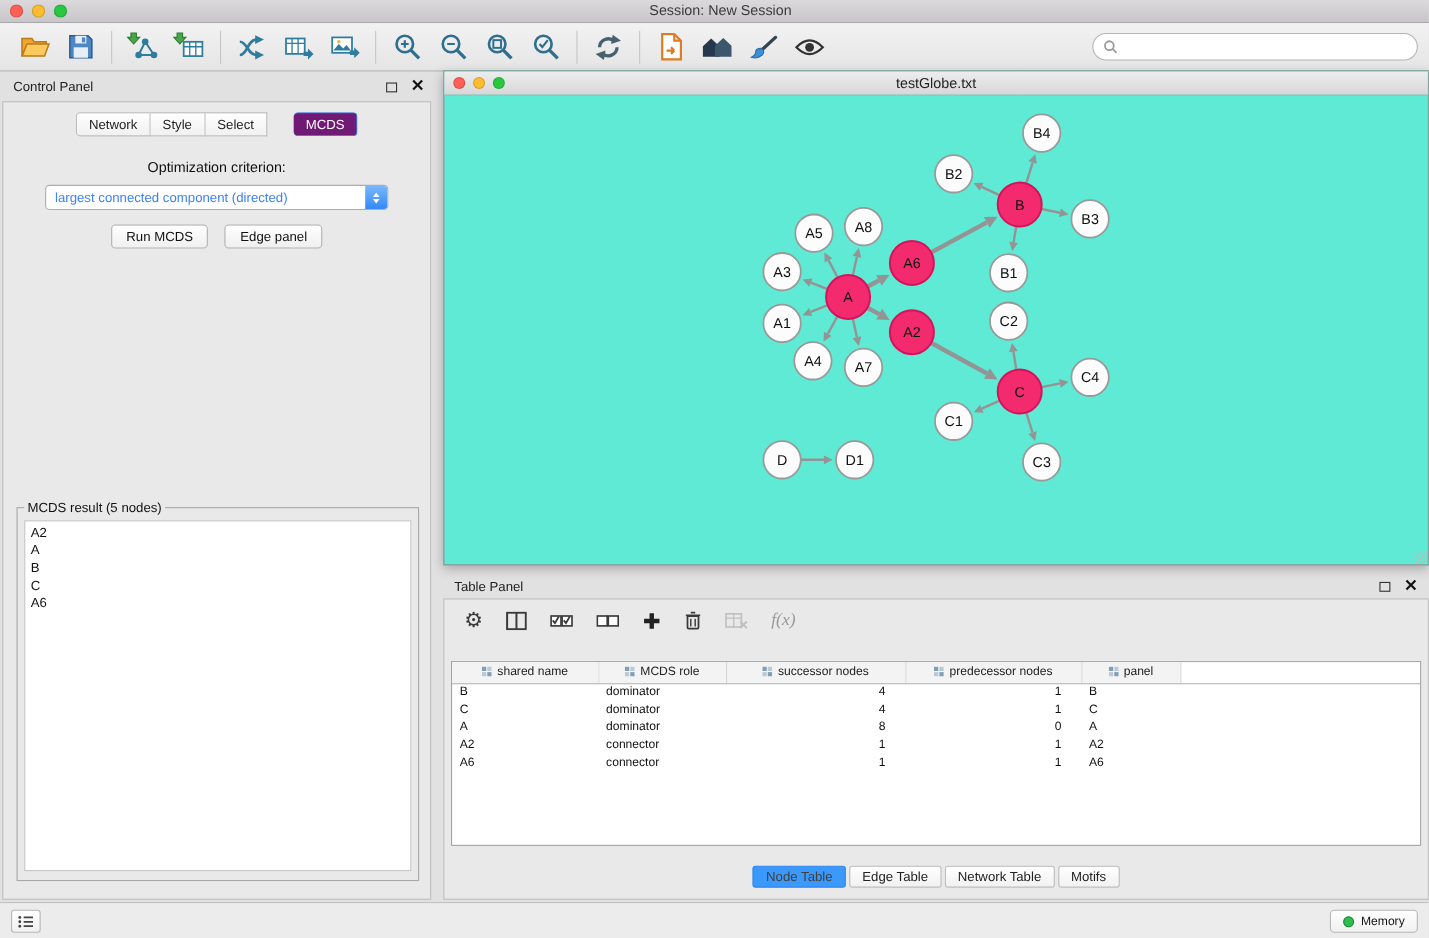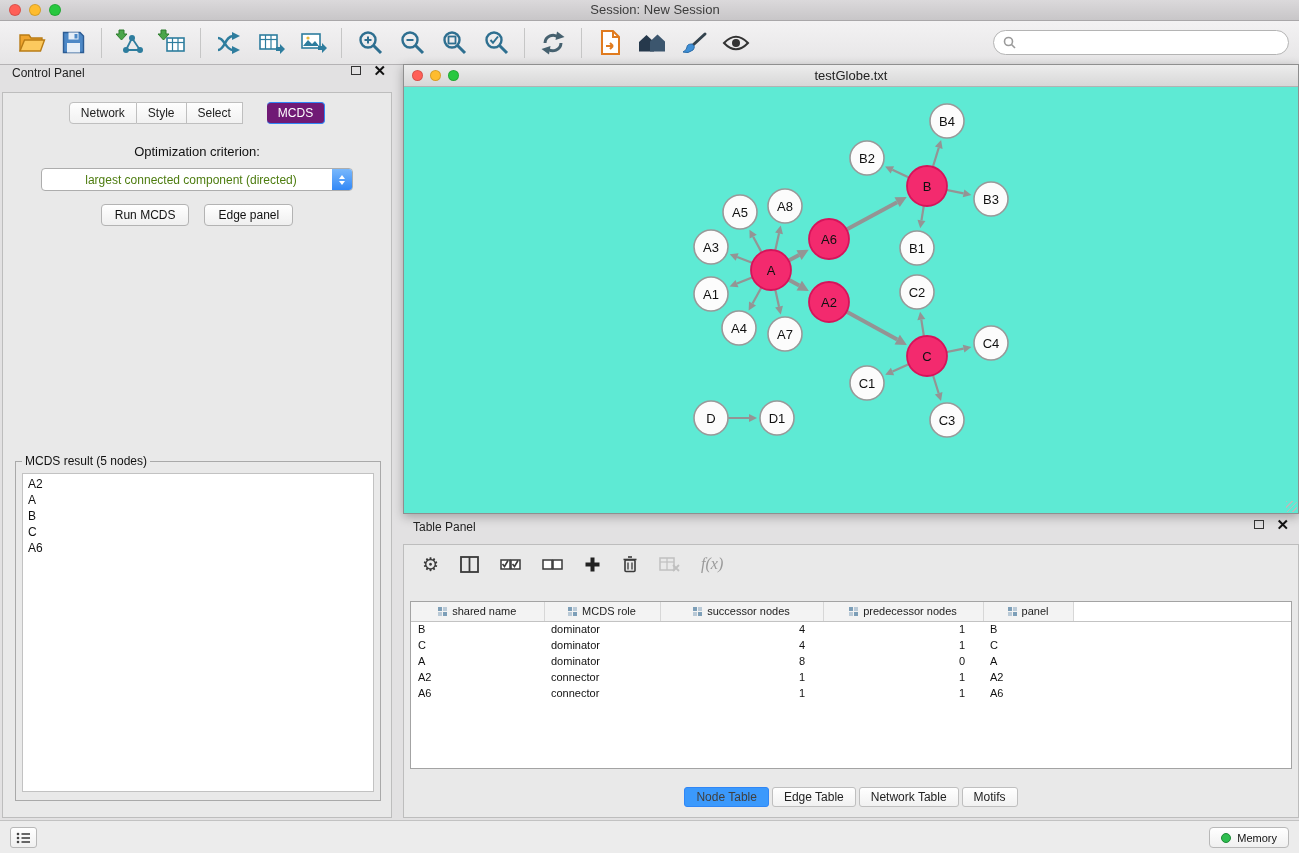--- a/index.html
+++ b/index.html
@@ -20,36 +20,36 @@
     background:linear-gradient(#f3f2f3,#e6e5e6); border-bottom:1px solid #b5b3b5;
     display:flex; align-items:center; padding-left:10px; }
   .tbtn { width:42px; height:38px; display:flex; align-items:center; justify-content:center; border-radius:4px; }
   .tsep { width:1px; height:30px; background:#c6c6c6; margin:0 7px; }
   .searchbox { position:absolute; right:10px; top:9px; width:296px; height:25px;
     border:1px solid #b4b4b4; border-radius:13px; background:#fff; display:flex; align-items:center; padding:0 9px; }
   .searchbox input { border:none; outline:none; flex:1; font-size:12px; margin-left:6px; background:transparent; }
 
   
   .control-panel { position:absolute; left:2px; top:66px; width:394px; height:754px; }
-  .panel-header { height:26px; display:flex; padding:0 10px; font-size:12px; color:#222; }
+  .panel-header { height:26px; display:flex; align-items:center; padding:12px 10px; font-size:12px; color:#222; }
   .panel-header .sp { flex:1; }
   .ph-float { width:10px; height:9px; border:1.5px solid #333; margin-right:12px; }
   .ph-close { font-size:15px; font-weight:bold; color:#111; line-height:10px; }
   .cp-body { position:absolute; top:26px; left:0; right:4px; bottom:2px;
     background:#e9e9e9; border:1px solid #bdbdbd; }
   .cp-tabs { display:flex; justify-content:center; margin-top:9px; }
   .cp-tab { font-size:12px; padding:3px 11px; background:linear-gradient(#fefefe,#f1f1f1);
     border:1px solid #bfbfbf; border-left:none; color:#222; cursor:default; }
   .cp-tab:first-child { border-left:1px solid #bfbfbf; border-radius:4px 0 0 4px; }
   .cp-tab:last-child { border-radius:0 4px 4px 0; }
   .cp-tab.active { background:#701a75; border-color:#2f86f6; color:#fff; border-radius:4px;margin-left:24px; }
   .opt-label { text-align:center; font-size:13px; color:#111; margin-top:20px; }
   .dropdown { margin:9px auto 0; width:312px; height:23px; background:#fff;
     border:1px solid #adadad; border-radius:4px; display:flex; align-items:center; overflow:hidden; }
-  .dropdown .val { flex:1; font-size:12px; padding-left:8px; color:#4d7c0f; white-space:nowrap;text-align:center; }
+  .dropdown .val { flex:1; font-size:12px; padding-left:8px; color:#3b82f6; white-space:nowrap; }
   .dropdown .stepper { width:20px; height:23px; background:linear-gradient(#7cbafc,#2f86f6);
     display:flex; flex-direction:column; align-items:center; justify-content:center; gap:2px; }
   .tri-up { width:0; height:0; border-left:3.5px solid transparent; border-right:3.5px solid transparent; border-bottom:4px solid #fff; }
   .tri-dn { width:0; height:0; border-left:3.5px solid transparent; border-right:3.5px solid transparent; border-top:4px solid #fff; }
   .cp-buttons { display:flex; justify-content:center; gap:15px; margin-top:13px; }
   .btn { font-size:12px; padding:3px 13px; background:linear-gradient(#ffffff,#efefef);
     border:1px solid #b3b3b3; border-radius:4px; color:#111; }
   .result-group { position:absolute; left:12px; right:10px; top:368px; bottom:16px; border:1px solid #a9a9a9; }
   .result-legend { position:absolute; top:-8px; left:6px; background:#e9e9e9; padding:0 3px; font-size:12px; color:#111; }
   .result-list { position:absolute; left:6px; right:6px; top:11px; bottom:8px; background:#fff;

